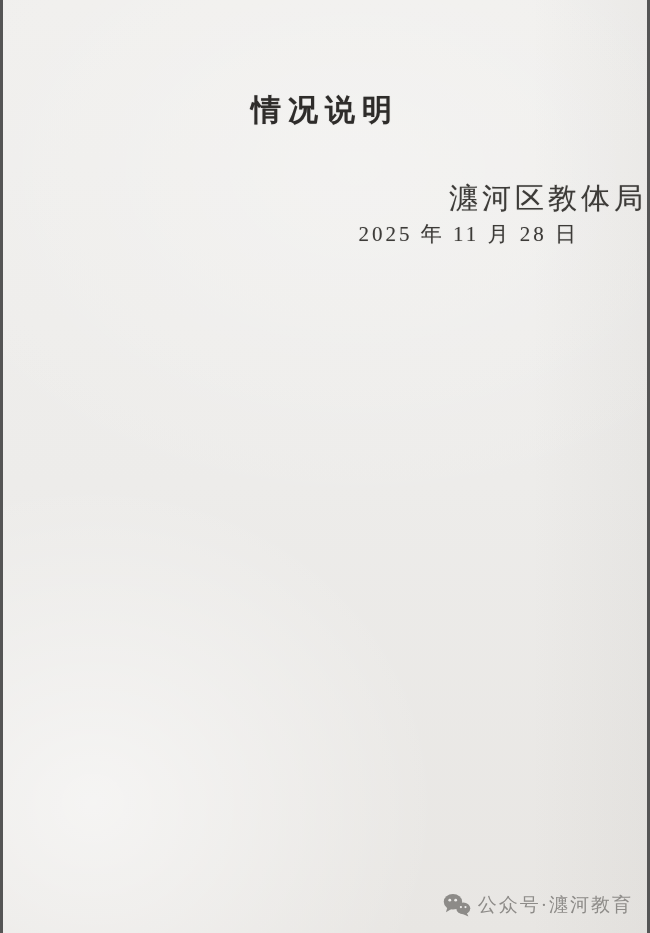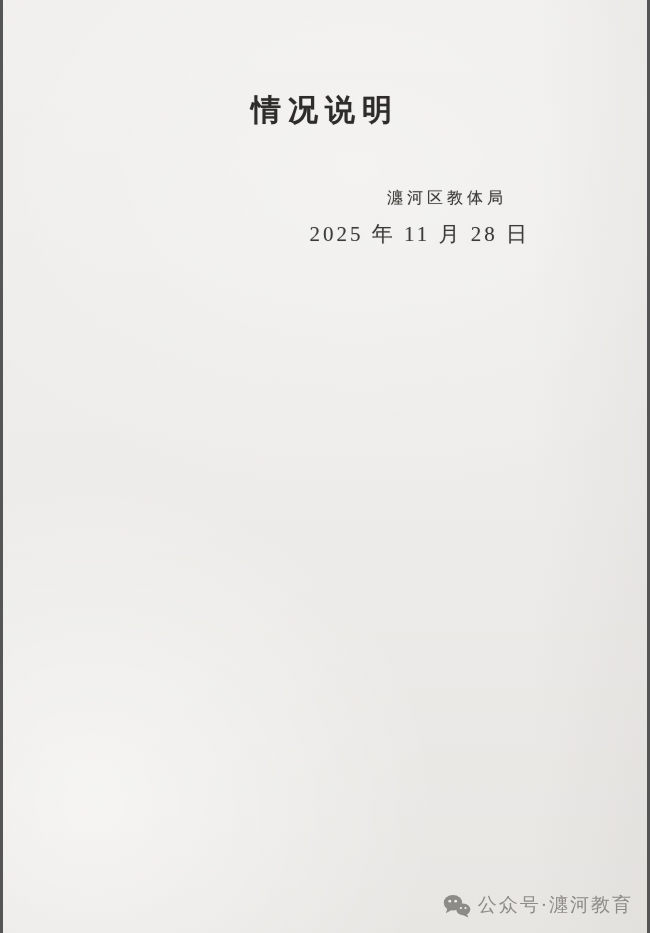--- a/index.html
+++ b/index.html
@@ -42,38 +42,37 @@
     margin: 5px 0 0 0;
     text-indent: 2em;
   }
   .signature-block {
     margin-top: 52px;
     text-align: right;
     color: #3d3b38;
     text-shadow: 0 0 1px rgba(64,62,59,0.3);
   }
   .signature-line {
-    padding-right: 140px;
-    font-size: 16px;
+    font-size: 29px;
     letter-spacing: 4px;
     line-height: 30px;
   }
   .date-line {
     margin-top: 7px;
-    padding-right: 117px;
+    padding-right: 68px;
     font-size: 21px;
     letter-spacing: 3px;
     line-height: 28px;
   }
   .watermark {
     position: absolute;
     right: 14px;
     bottom: 15px;
     display: flex;
-    align-items: flex-end;
+    align-items: center;
     color: #8d8b88;
   }
   .wechat-icon {
     width: 28px;
     height: 24px;
     margin-right: 7px;
     flex: 0 0 auto;
   }
   .watermark-text {
     font-size: 19px;

